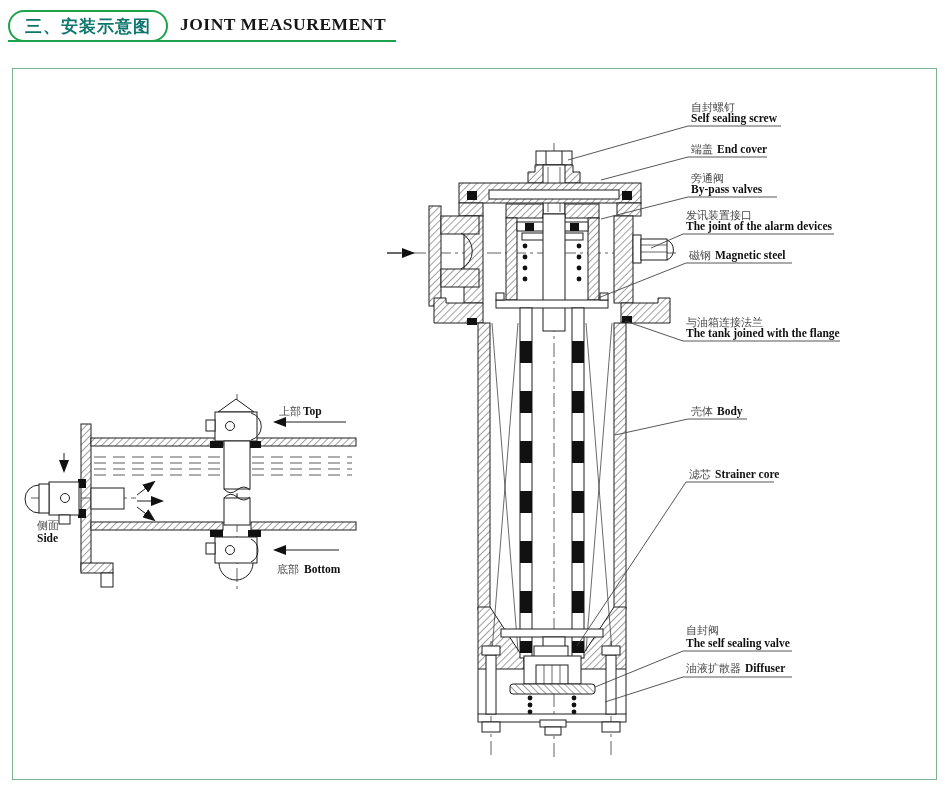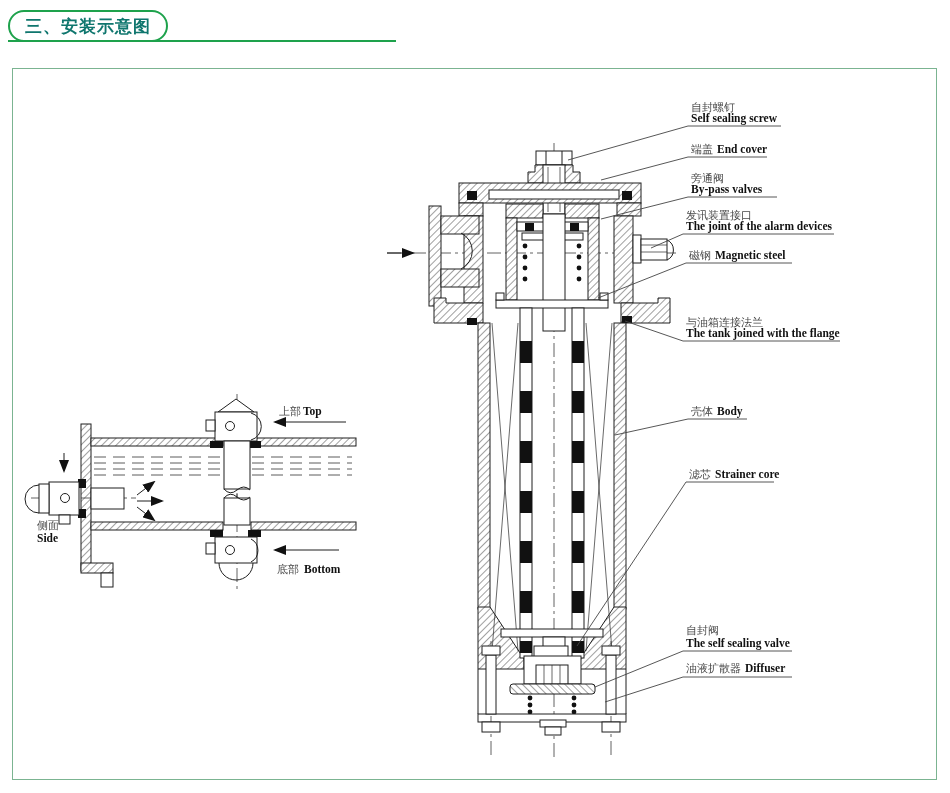--- a/index.html
+++ b/index.html
@@ -36,20 +36,21 @@
 </head>
 <body>
 
 <div class="page">
 
   <div class="hdr">
     <div class="hdr-underline"></div>
     <div class="capsule">
       <span>三、安装示意图</span>
     </div>
+    <div class="entitle">JOINT MEASUREMENT</div>
   </div>
 
   <div class="panel">
     <svg width="923" height="710" viewBox="12 68 923 710">
       <defs>
         <pattern id="hat" width="5" height="5" patternUnits="userSpaceOnUse" patternTransform="rotate(45)">
           <rect width="5" height="5" fill="#ffffff"></rect>
           <line x1="0" y1="0" x2="0" y2="5" stroke="#2c2c2c" stroke-width="0.9"></line>
         </pattern>
         <pattern id="hat2" width="5" height="5" patternUnits="userSpaceOnUse" patternTransform="rotate(-45)">

